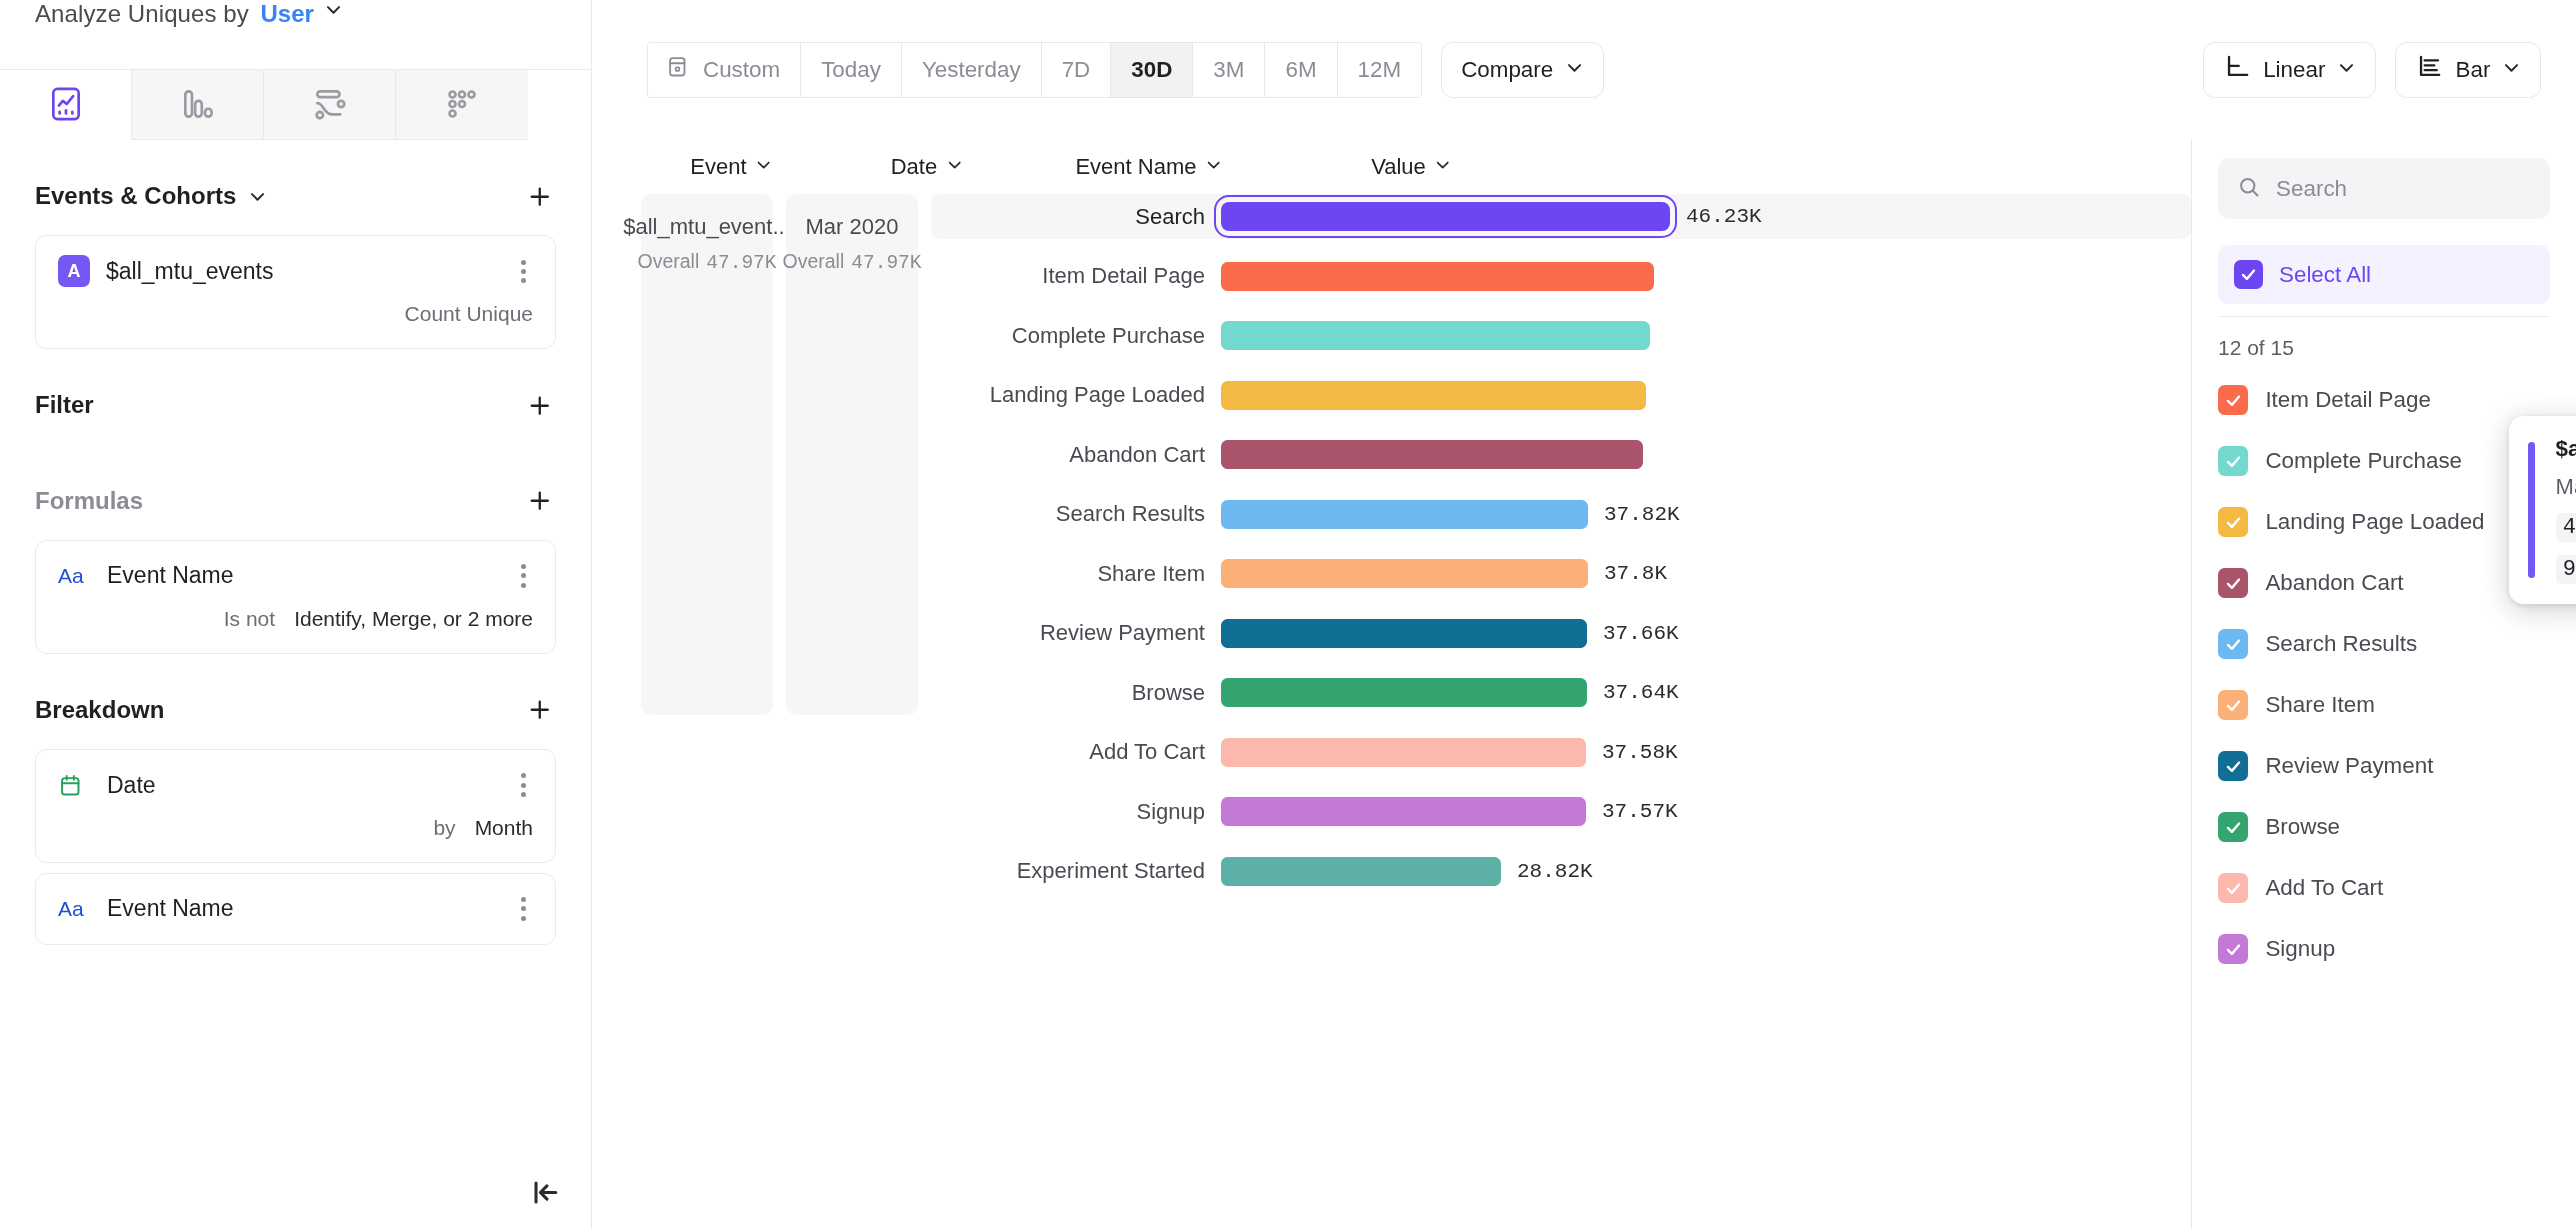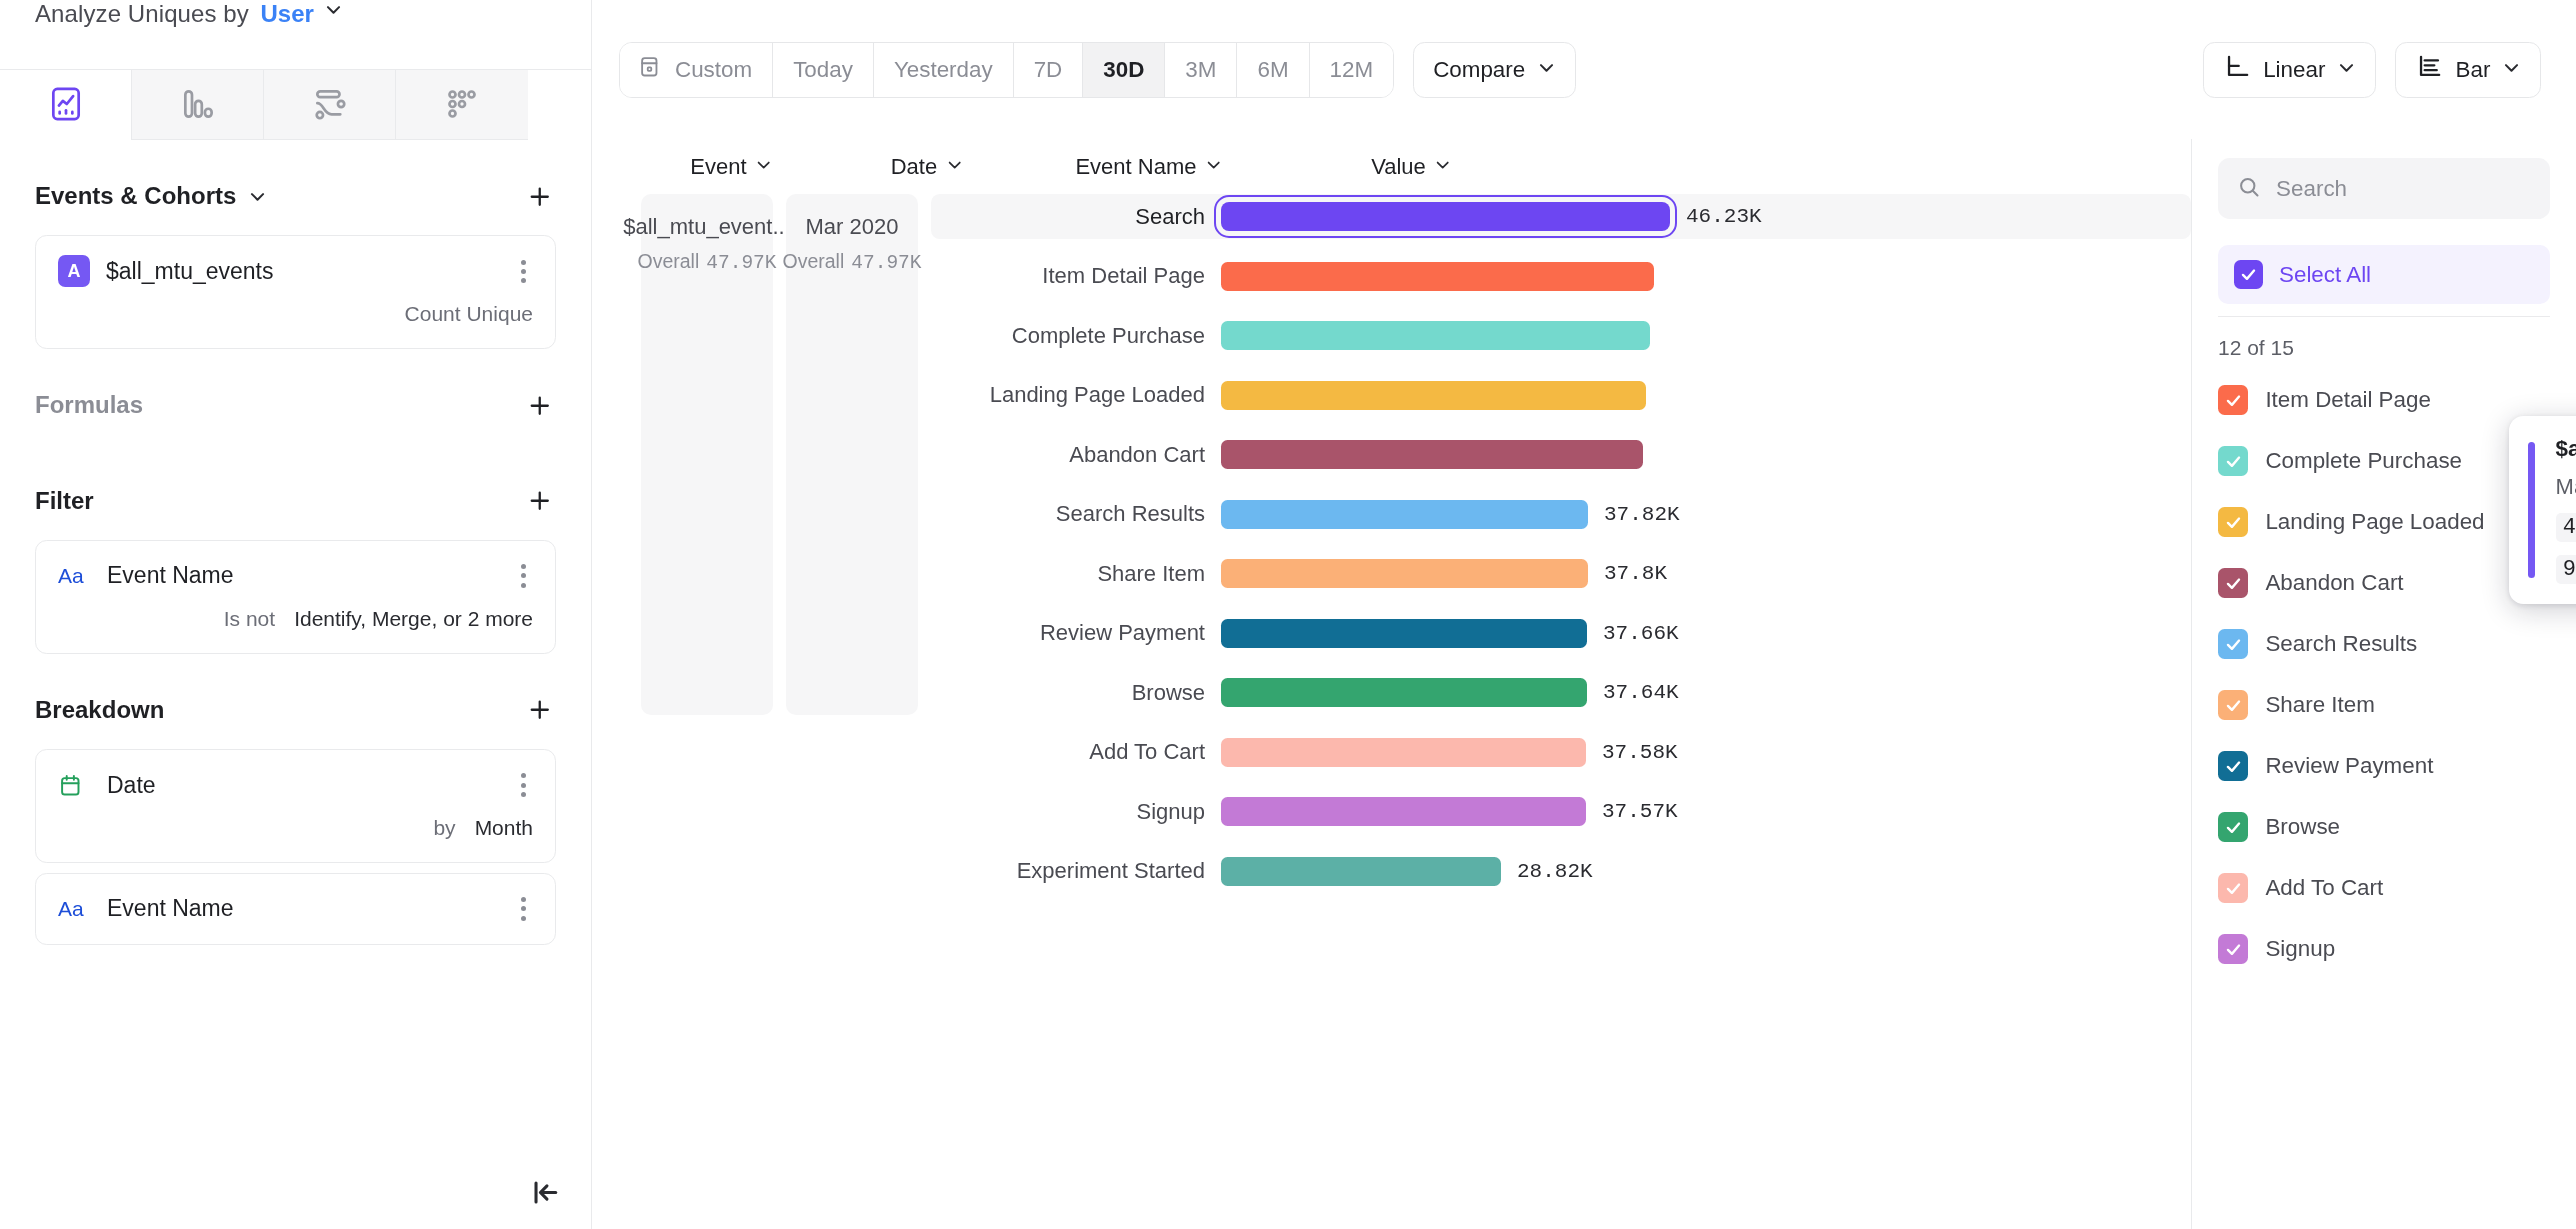--- a/index.html
+++ b/index.html
@@ -81,22 +81,22 @@
     width: 41px; height: 41px; display:flex; align-items:center; justify-content:center;
   }
 
   
   .main { flex: 1; height: 1229px; display: flex; flex-direction: column; position: relative; }
   .toolbar {
     height: 139px; display: flex; align-items: center;
     padding: 0 35px 0 0; position: relative;
   }
   .seg {
-    display: flex; border: 1.4px solid #e6e7e9; border-radius: 13px;
-    overflow: hidden; height: 56px; margin-left: 27px;
+    display: flex; border: 1.4px solid #e6e7e9; border-radius: 4px;
+    overflow: hidden; height: 56px; margin-left: 55px;
   }
   .seg-item {
     display: flex; align-items: center; justify-content: center;
     padding: 0 20px; font-size: 22.4px; color: #8b8d95;
     border-right: 1.4px solid #e6e7e9; height: 100%;
     background: #fff; white-space: nowrap;
   }
   .seg-item:last-child { border-right: none; }
   .seg-item.sel { background: #f2f2f3; color: #1f2024; font-weight: 700; }
   .seg-item.with-icon { padding-left: 17.4px; gap: 13px; }
@@ -291,31 +291,31 @@
           <span class="kebab">
               <i></i>
               <i></i>
               <i></i>
             </span>
         </div>
         <div class="card-sub">Count Unique</div>
       </div>
 
       <div class="sec-head">
-        <span class="sec-title muted">Formulas</span>
+        <span class="sec-title">Filter</span>
         <span class="sec-plus">
           <svg width="27.5" height="27.5" viewBox="0 0 24 24" fill="none" stroke="#1f2024" stroke-width="2" stroke-linecap="round">
               <line x1="12" y1="5" x2="12" y2="19"></line>
               <line x1="5" y1="12" x2="19" y2="12"></line>
             </svg>
         </span>
       </div>
 
       <div class="sec-head">
-        <span class="sec-title">Filter</span>
+        <span class="sec-title muted">Formulas</span>
         <span class="sec-plus">
           <svg width="27.5" height="27.5" viewBox="0 0 24 24" fill="none" stroke="#1f2024" stroke-width="2" stroke-linecap="round">
               <line x1="12" y1="5" x2="12" y2="19"></line>
               <line x1="5" y1="12" x2="19" y2="12"></line>
             </svg>
         </span>
       </div>
       <div class="card">
         <div class="card-row1">
           <span class="aa-badge">Aa</span>

